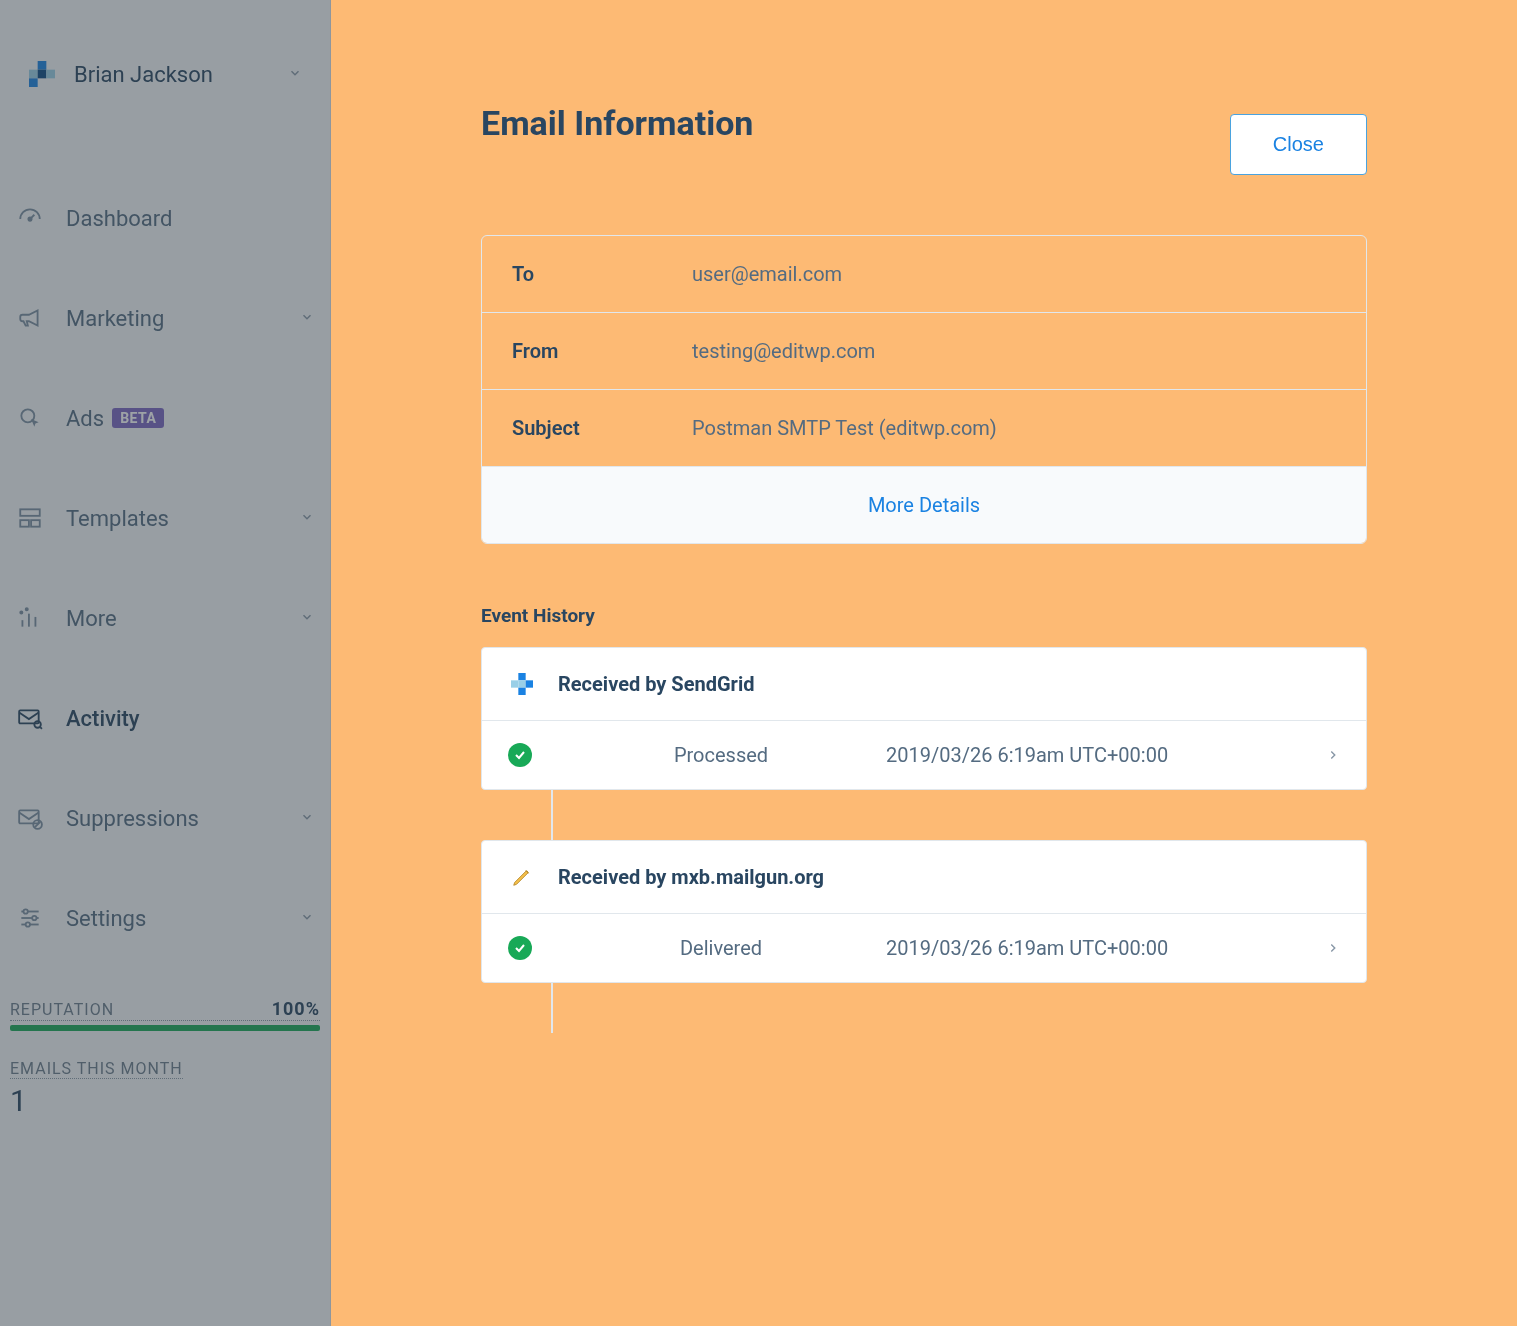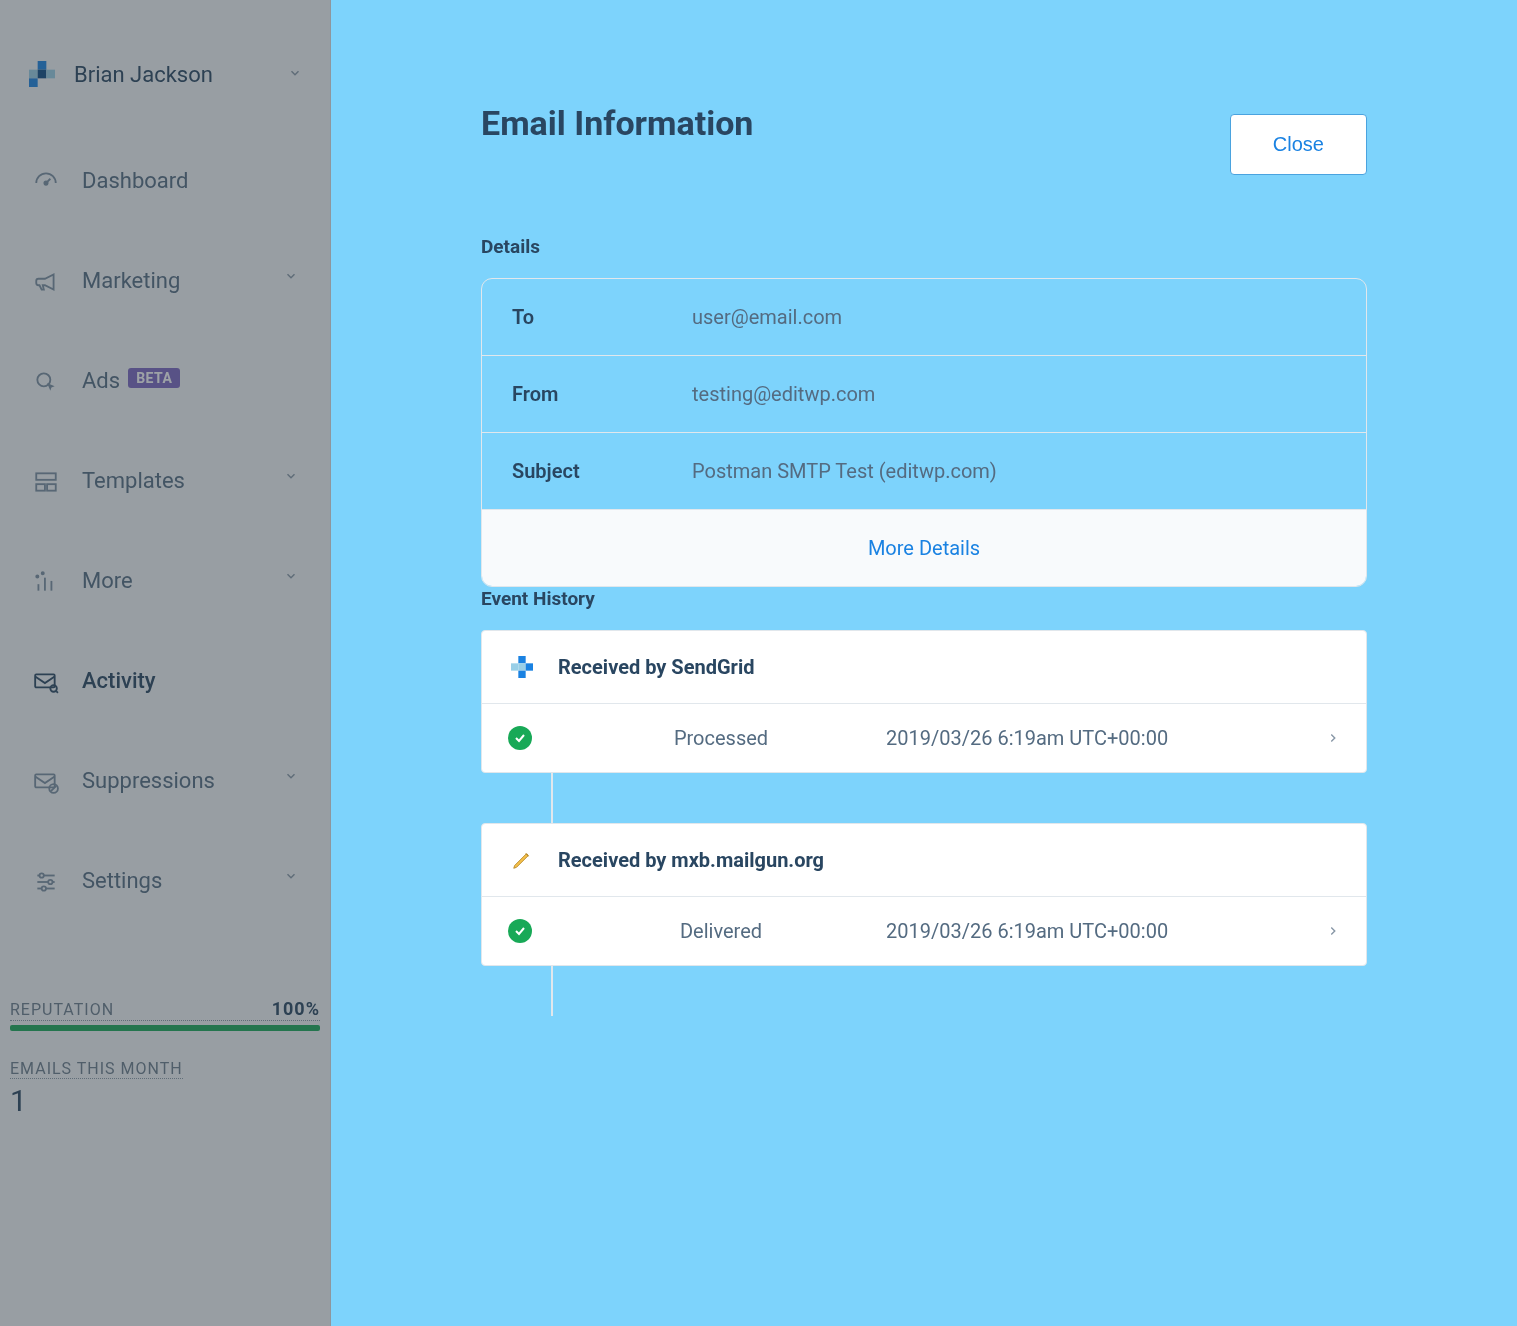--- a/index.html
+++ b/index.html
@@ -44,22 +44,22 @@
     flex: 1;
   }
   .chev {
     color: #8a99a8;
     font-size: 16px;
   }
 
   .nav { padding: 40px 0 30px 0; }
   .nav-item {
     display: flex;
-    align-items: flex-start;
-    padding: 0 32px;
+    align-items: center;
+    padding: 0 16px;
     height: 100px;
     cursor: pointer;
     position: relative;
   }
   .nav-item .ni-icon {
     width: 28px; height: 28px;
     display:inline-flex; align-items:center; justify-content:center;
     color: #7b8fa1;
     margin-right: 22px;
   }
@@ -131,21 +131,21 @@
     background: rgba(50,60,70,0.48);
     pointer-events: none;
   }
 
   
   .drawer {
     position: absolute;
     top: 0; left: 331px;
     right: 0;
     height: 100%;
-    background: #7dd3fc;
+    background: #fdba74;
     padding: 70px 150px 0 150px;
   }
   .drawer-header {
     display: flex;
     justify-content: space-between;
     align-items: center;
     margin-bottom: 60px;
   }
   .drawer-title {
     font-size: 34px;
@@ -165,22 +165,23 @@
 
   .section-title {
     font-size: 19px;
     font-weight: 700;
     color: #294661;
     margin-bottom: 20px;
   }
 
   .details-card {
     border: 1px solid #e1e7ec;
-    border-radius: 11px;
+    border-radius: 6px;
     overflow: hidden;
+    margin-bottom: 60px;
   }
   .detail-row {
     display: flex;
     padding: 26px 30px;
     border-bottom: 1px solid #e1e7ec;
     font-size: 20px;
   }
   .detail-row:last-child { border-bottom: none; }
   .detail-label {
     width: 180px;
@@ -410,21 +411,20 @@
   </aside>
 
   <div class="sidebar-dim"></div>
 
   <section class="drawer">
     <div class="drawer-header">
       <div class="drawer-title">Email Information</div>
       <button class="close-btn">Close</button>
     </div>
 
-    <div class="section-title">Details</div>
     <div class="details-card">
       <div class="detail-row">
         <div class="detail-label">To</div>
         <div class="detail-value">user@email.com</div>
       </div>
       <div class="detail-row">
         <div class="detail-label">From</div>
         <div class="detail-value">testing@editwp.com</div>
       </div>
       <div class="detail-row">

